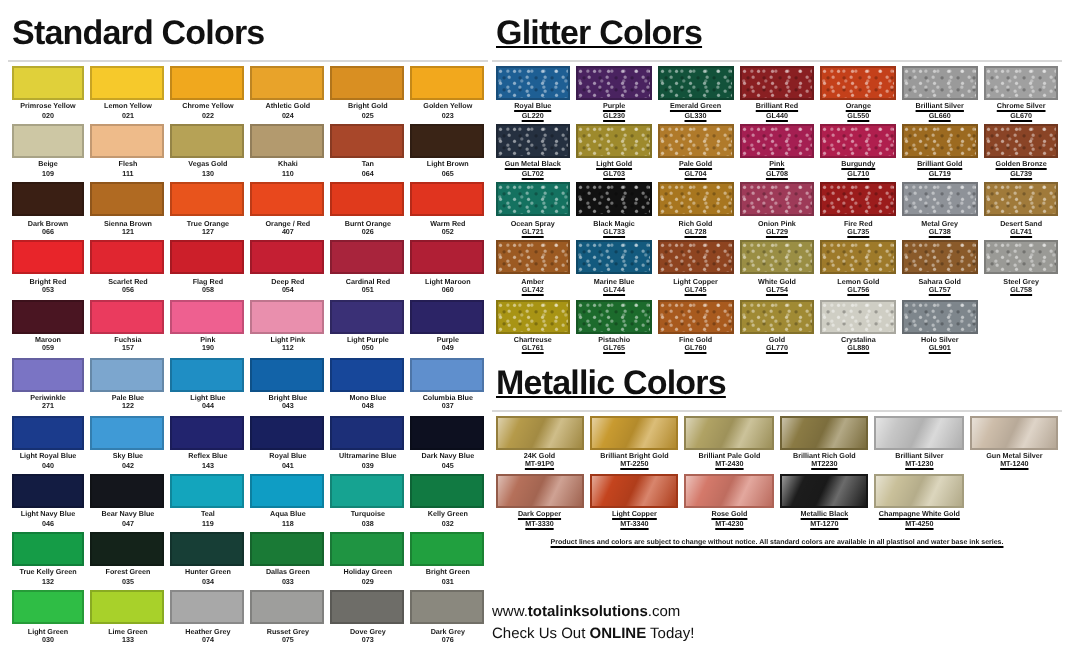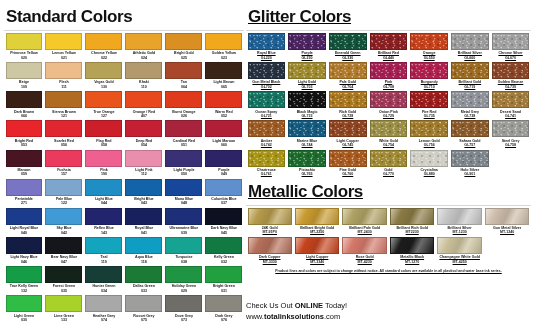--- a/index.html
+++ b/index.html
@@ -644,18 +644,18 @@
           <div class="cname">Champagne White Gold</div>
           <div class="ccode">MT-4250</div>
         </div>
       </div>
 
     <div class="disclaimer">Product lines and colors are subject to change without notice. All standard colors are available in all plastisol and water base ink series.</div>
   </div>
 
   <div class="footer">
     <div class="footer-text">
+      <div><span>www.</span><span class="b">totalinksolutions</span><span>.com</span></div>
       <div><span>Check Us Out </span><span class="b">ONLINE</span><span> Today!</span></div>
-      <div><span>www.</span><span class="b">totalinksolutions</span><span>.com</span></div>
     </div>
   </div>
 
 </div>
 
 </body></html>

